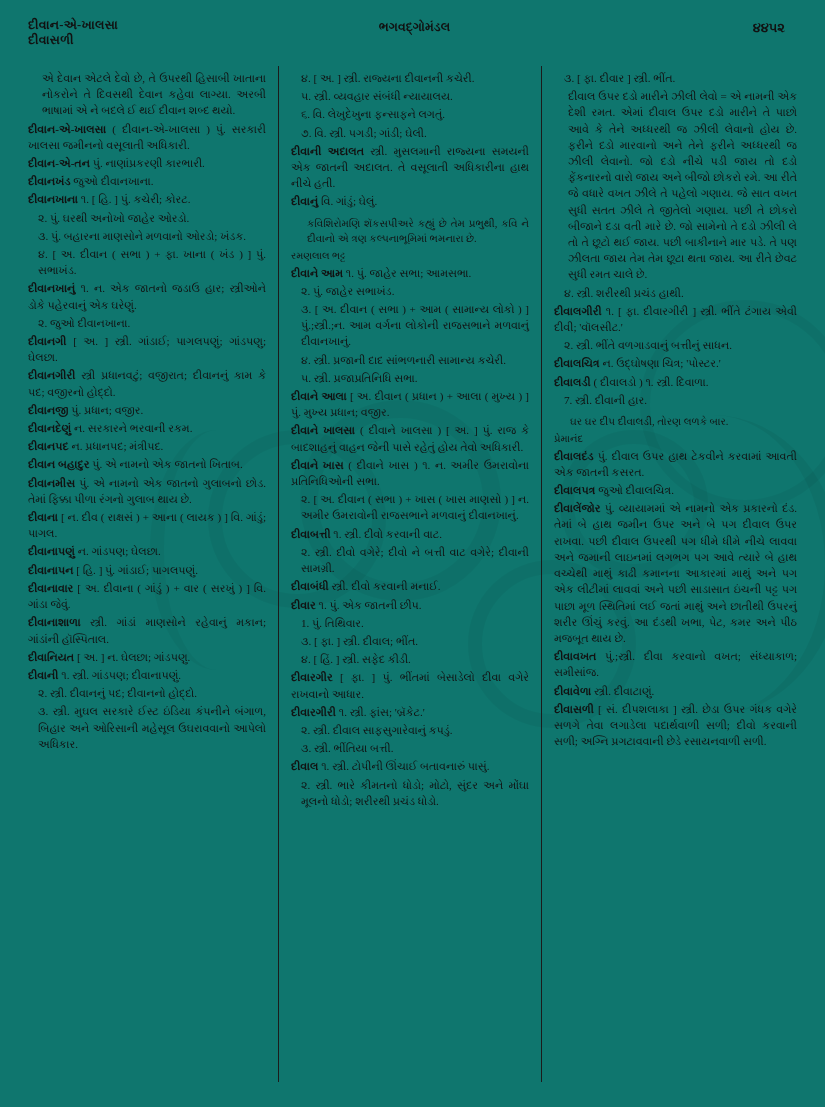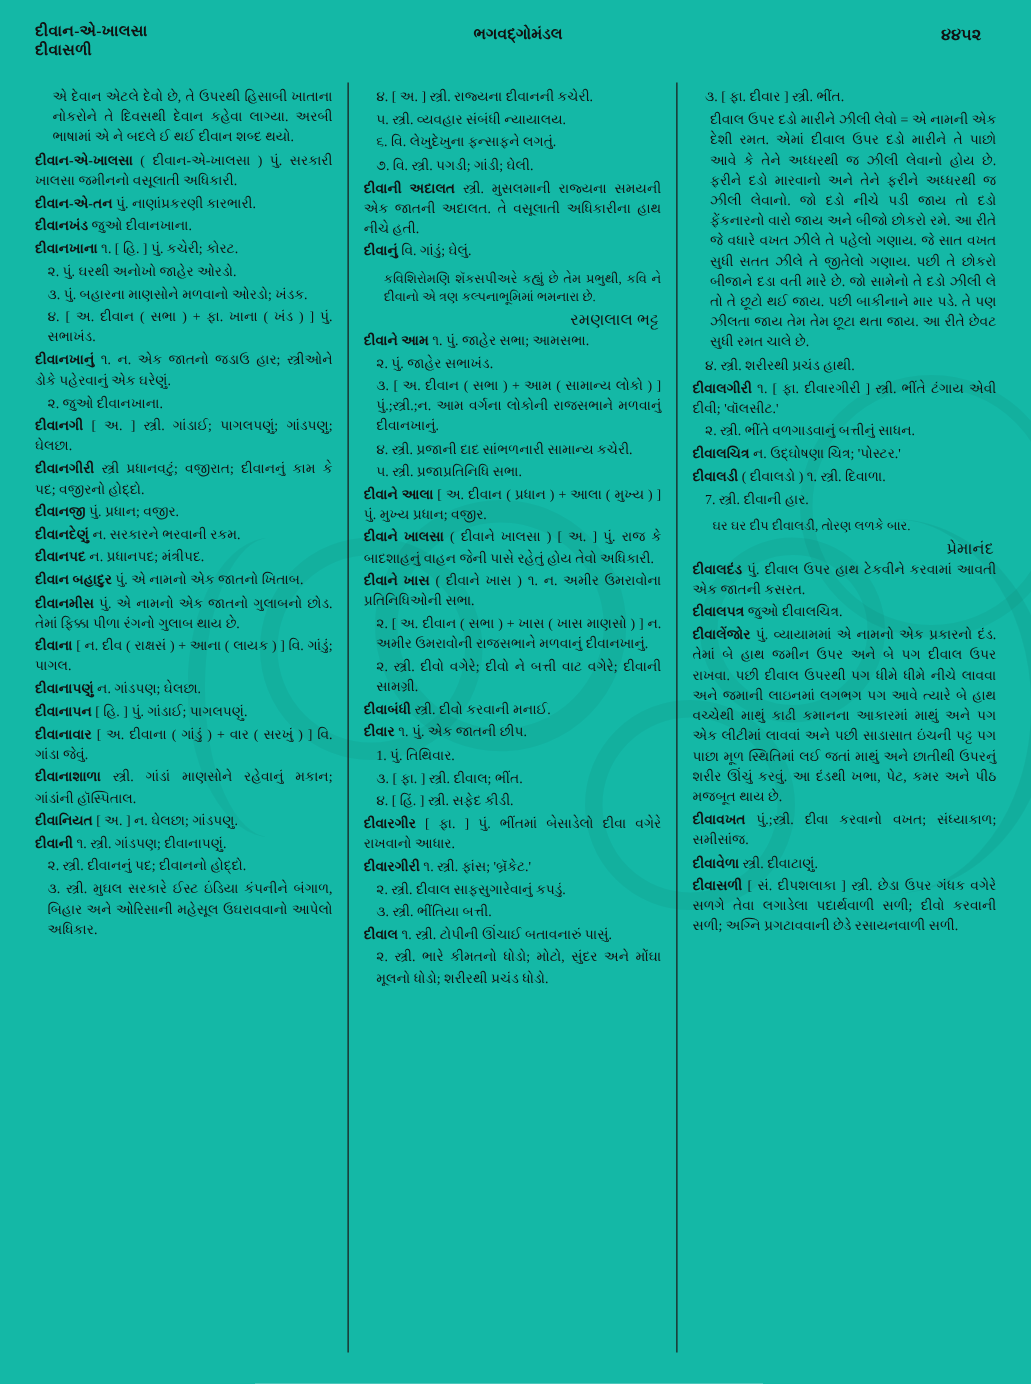--- a/index.html
+++ b/index.html
@@ -13,21 +13,21 @@
     position: relative;
     overflow: hidden;
     font-family: "Liberation Serif", "DejaVu Serif", serif;
     color: #111111;
   }
 
   
   #page {
     position: absolute;
     inset: 0;
-    background: #14b8a6;
+    background: #0f766e;
     overflow: hidden;
   }
 
   
   .watermark {
     position: absolute;
     border-radius: 50%;
     border: 14px solid rgba(0,0,0,0.045);
     pointer-events: none;
   }
@@ -125,22 +125,22 @@
   }
   
   .quote {
     margin: 6px 0 2px 0;
     padding-left: 16px;
     font-size: 10.4px;
     line-height: 15.4px;
   }
   .attrib {
     display: block;
-    text-align: right;
-    font-size: 13px;
+    text-align: left;
+    font-size: 10px;
     padding-right: 2px;
   }
 </style>
 </head>
 <body>
 
 <div id="page">
 
   <div class="watermark wm1"></div>
   <div class="watermark wm2"></div>
@@ -201,20 +201,21 @@
       <span class="attrib">રમણલાલ ભટ્ટ</span>
       <p class="entry"><span class="hw">દીવાને આમ</span><span> ૧. પું. જાહેર સભા; આમસભા.</span></p>
       <p class="sense">૨. પું. જાહેર સભાખંડ.</p>
       <p class="sense">૩. [ અ. દીવાન ( સભા ) + આમ ( સામાન્ય લોકો ) ] પું.;સ્ત્રી.;ન. આમ વર્ગના લોકોની રાજસભાને મળવાનું દીવાનખાનું.</p>
       <p class="sense">૪. સ્ત્રી. પ્રજાની દાદ સાંભળનારી સામાન્ય કચેરી.</p>
       <p class="sense">૫. સ્ત્રી. પ્રજાપ્રતિનિધિ સભા.</p>
       <p class="entry"><span class="hw">દીવાને આલા</span><span> [ અ. દીવાન ( પ્રધાન ) + આલા ( મુખ્ય ) ] પું. મુખ્ય પ્રધાન; વજીર.</span></p>
       <p class="entry"><span class="hw">દીવાને ખાલસા</span><span> ( દીવાને ખાલસા ) [ અ. ] પું. રાજ કે બાદશાહનું વાહન જેની પાસે રહેતું હોય તેવો અધિકારી.</span></p>
       <p class="entry"><span class="hw">દીવાને ખાસ</span><span> ( દીવાને ખાસ ) ૧. ન. અમીર ઉમરાવોના પ્રતિનિધિઓની સભા.</span></p>
       <p class="sense">૨. [ અ. દીવાન ( સભા ) + ખાસ ( ખાસ માણસો ) ] ન. અમીર ઉમરાવોની રાજસભાને મળવાનું દીવાનખાનું.</p>
+      <p class="entry"><span class="hw">દીવાબત્તી</span><span> ૧. સ્ત્રી. દીવો કરવાની વાટ.</span></p>
       <p class="sense">૨. સ્ત્રી. દીવો વગેરે; દીવો ને બત્તી વાટ વગેરે; દીવાની સામગ્રી.</p>
       <p class="entry"><span class="hw">દીવાબંધી</span><span> સ્ત્રી. દીવો કરવાની મનાઈ.</span></p>
       <p class="entry"><span class="hw">દીવાર</span><span> ૧. પું. એક જાતની છીપ.</span></p>
       <p class="sense">1. પું. તિથિવાર.</p>
       <p class="sense">૩. [ ફા. ] સ્ત્રી. દીવાલ; ભીંત.</p>
       <p class="sense">૪. [ હિં. ] સ્ત્રી. સફેદ કીડી.</p>
       <p class="entry"><span class="hw">દીવારગીર</span><span> [ ફા. ] પું. ભીંતમાં બેસાડેલો દીવા વગેરે રાખવાનો આધાર.</span></p>
       <p class="entry"><span class="hw">દીવારગીરી</span><span> ૧. સ્ત્રી. ફાંસ; 'બ્રૅકેટ.'</span></p>
       <p class="sense">૨. સ્ત્રી. દીવાલ સાફસુગારેવાનું કપડું.</p>
       <p class="sense">૩. સ્ત્રી. ભીંતિયા બત્તી.</p>

